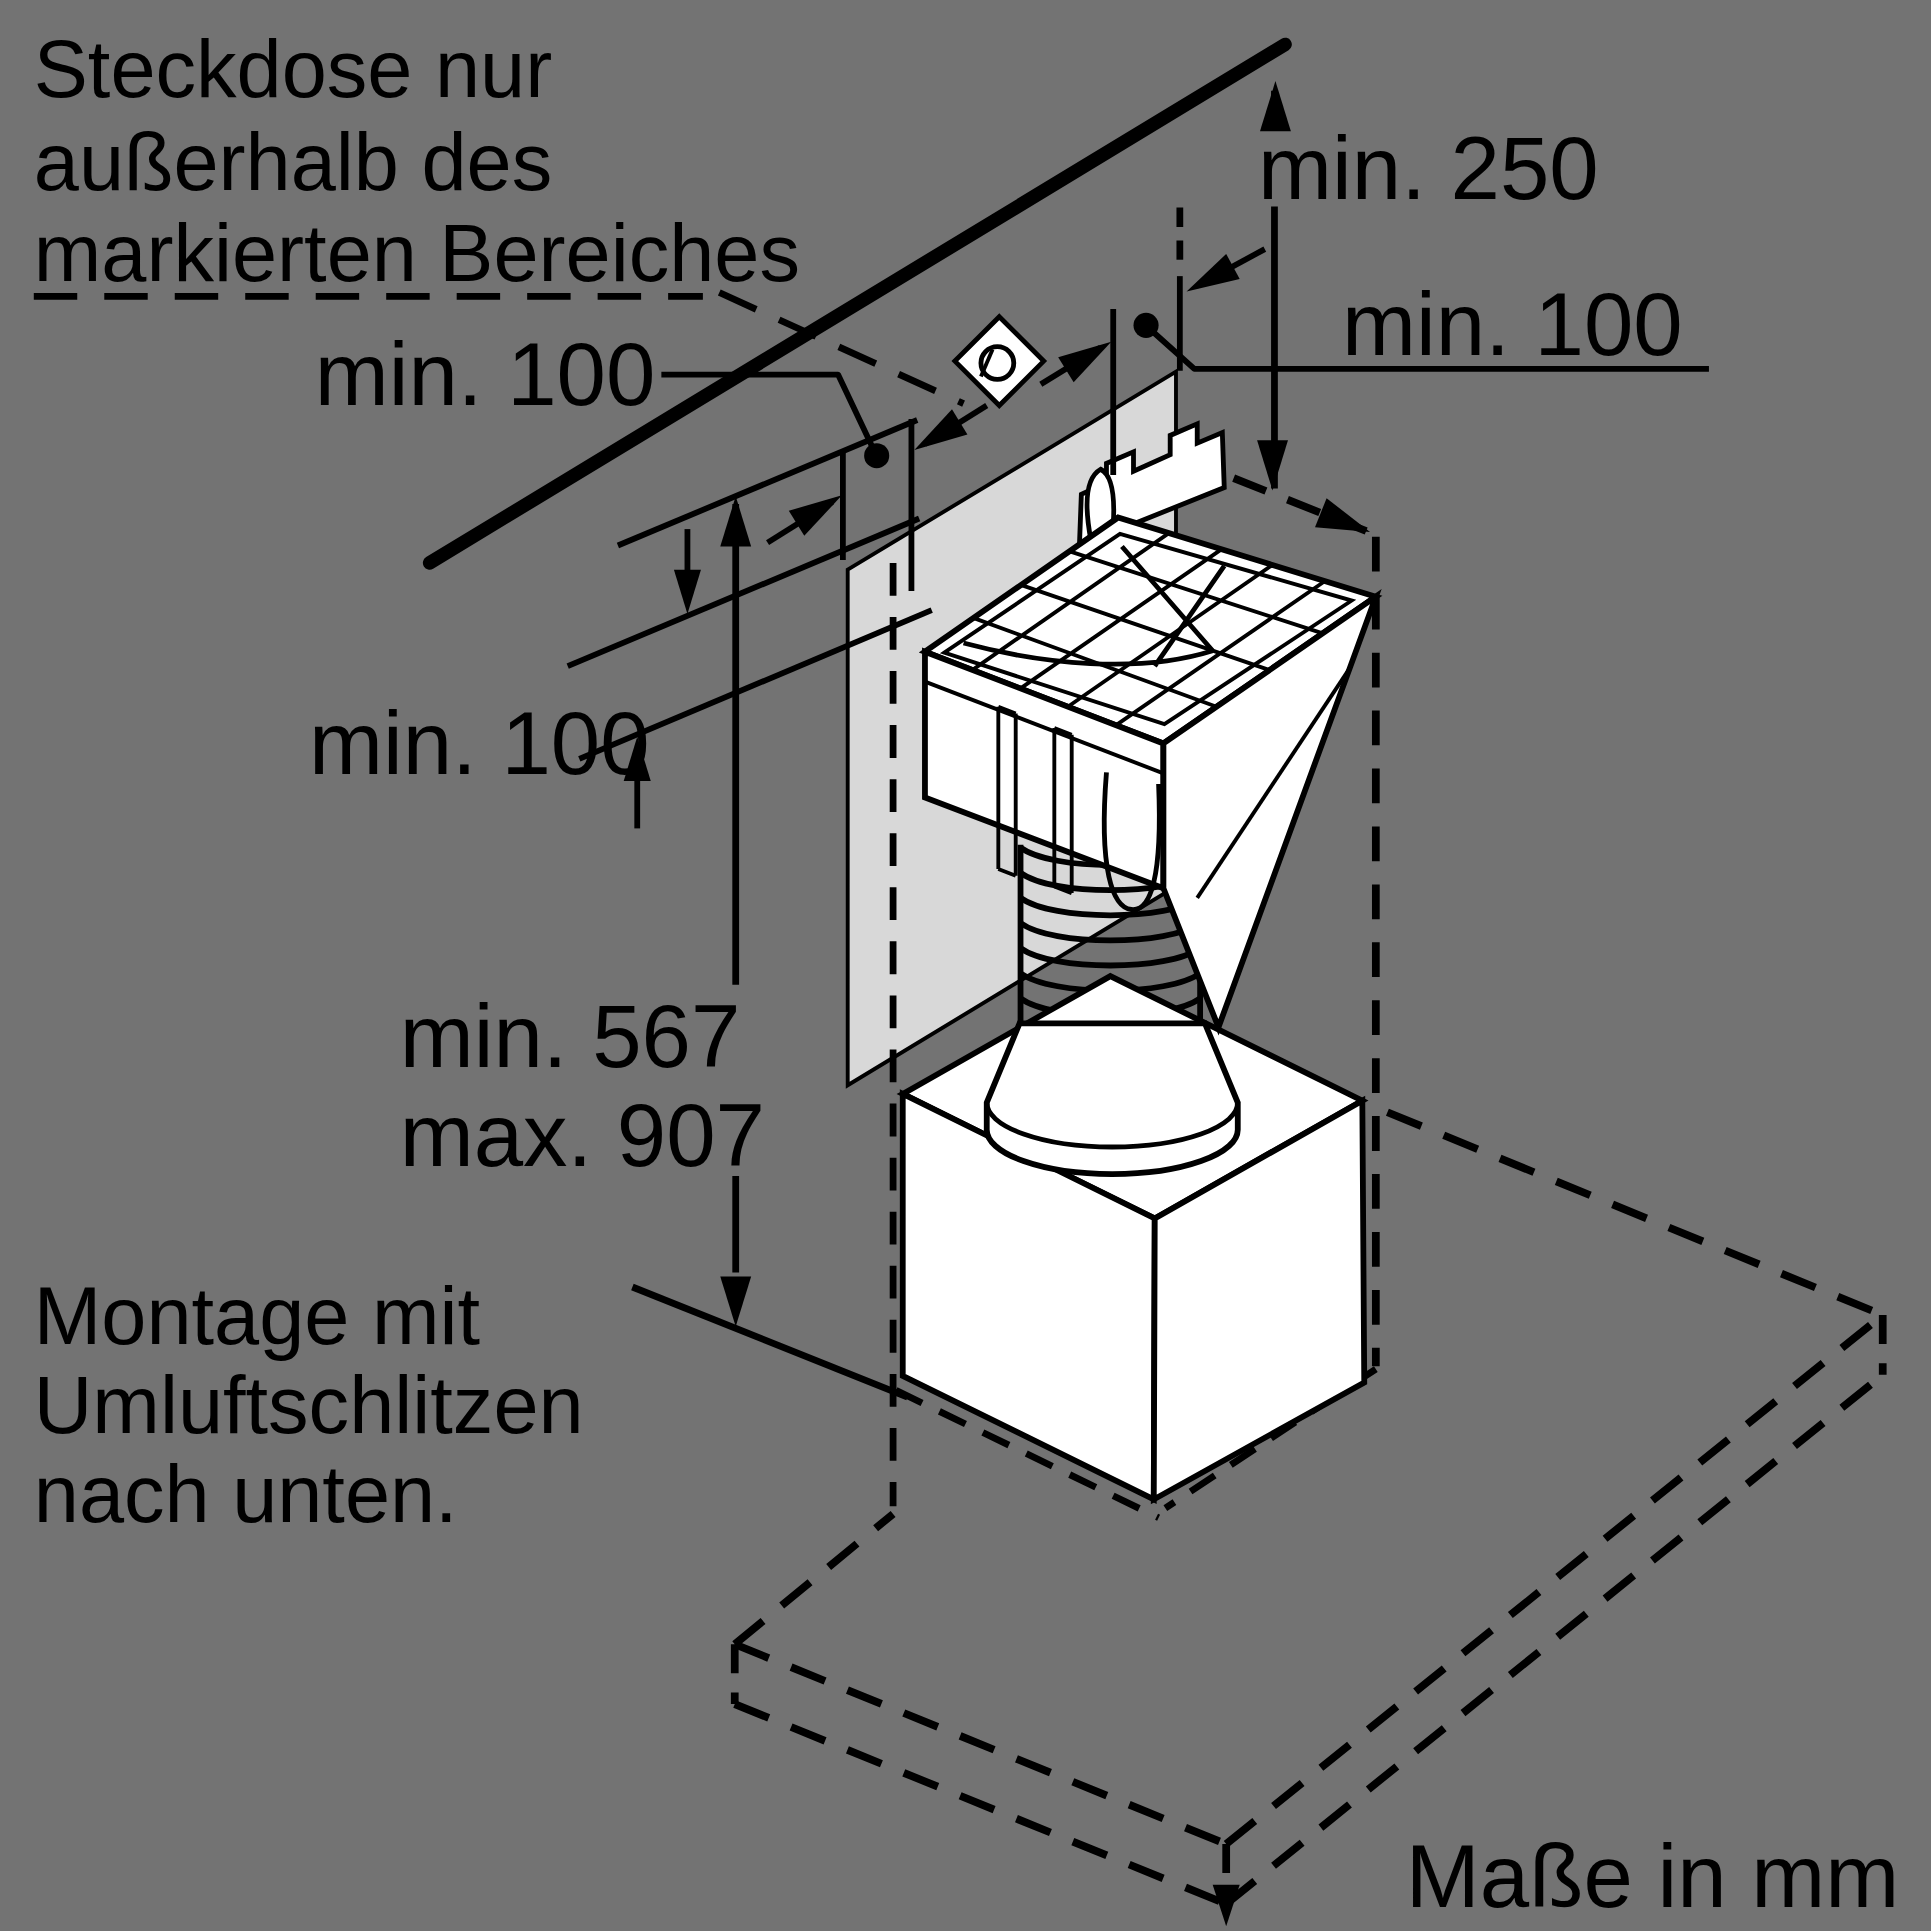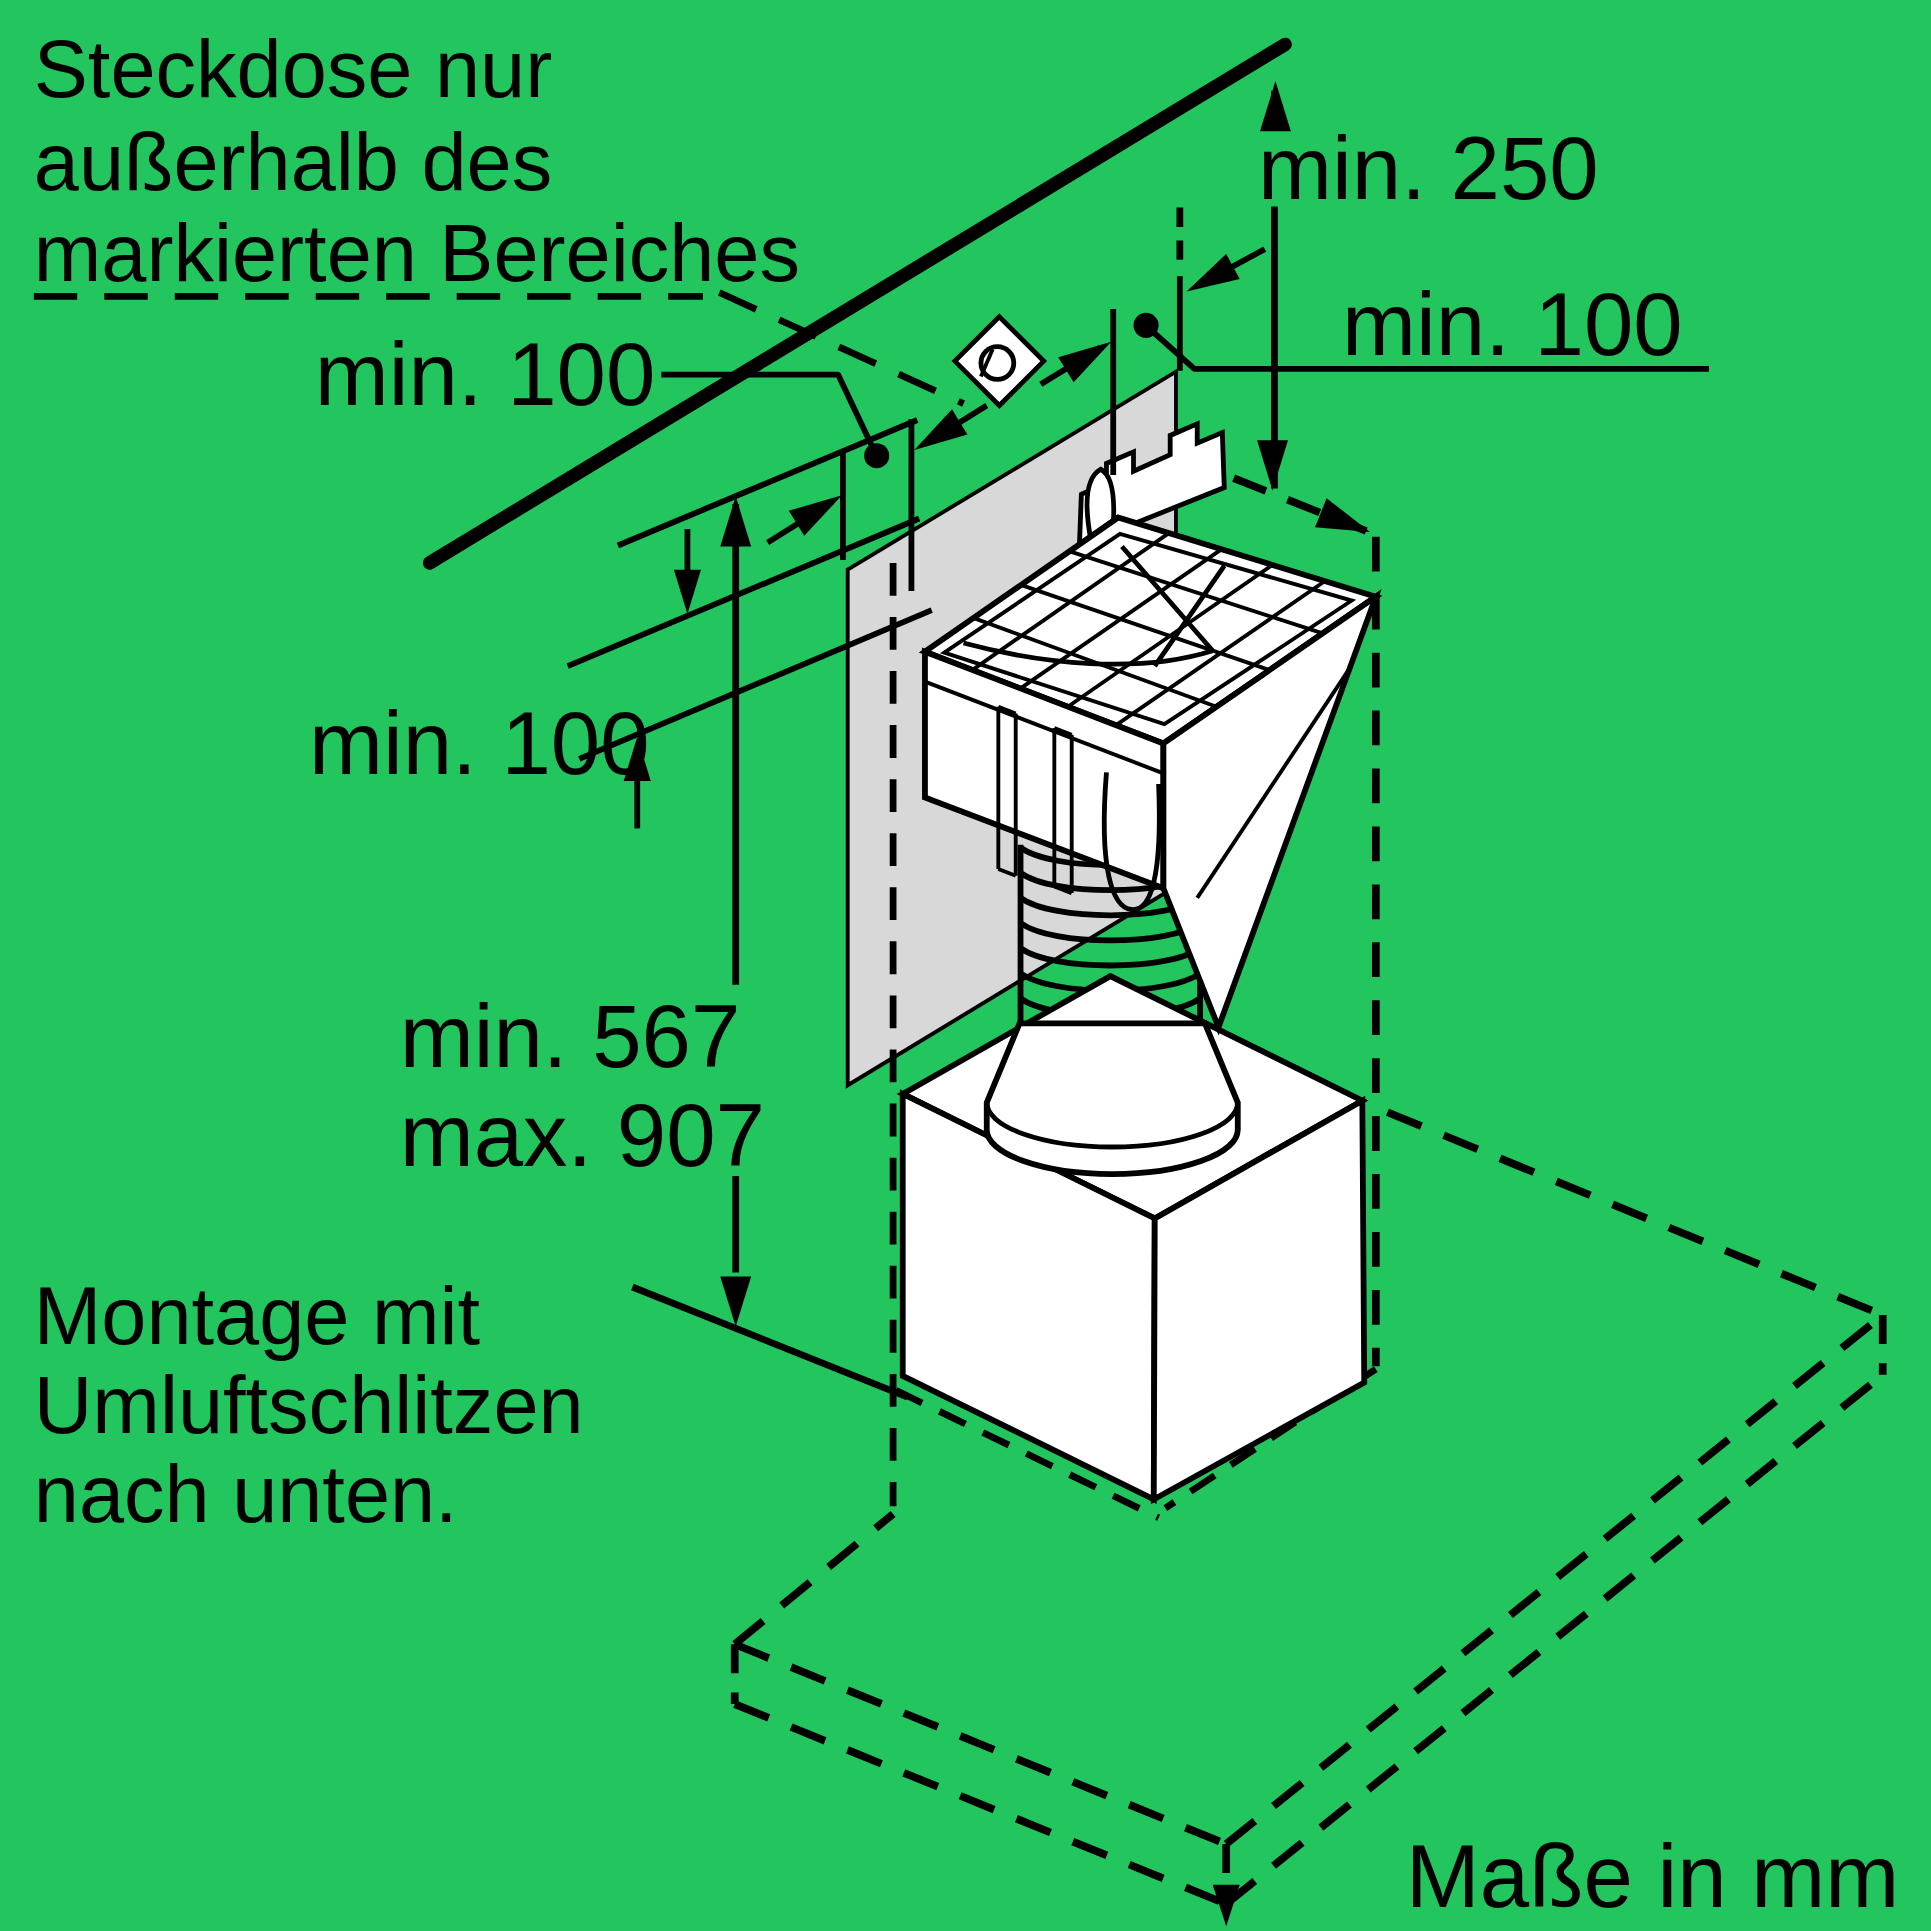--- a/index.html
+++ b/index.html
@@ -1,16 +1,16 @@
 <!DOCTYPE html>
 <html><head>
 <meta charset="utf-8">
 <style>
   html,body{margin:0;padding:0;background:#ffffff;}
-  #stage{position:relative;width:1931px;height:1931px;background:#22c55e;overflow:hidden;}
+  #stage{position:relative;width:1931px;height:1931px;background:#737373;overflow:hidden;}
   svg{display:block;}
   text{font-family:"Liberation Sans","DejaVu Sans",sans-serif;fill:#000;}
   .note{font-size:84px;}
   .dim{font-size:92px;}
   .ln{stroke:#000;fill:none;stroke-linejoin:round;}
 </style>
 </head>
 <body>
 
 <div id="stage">

